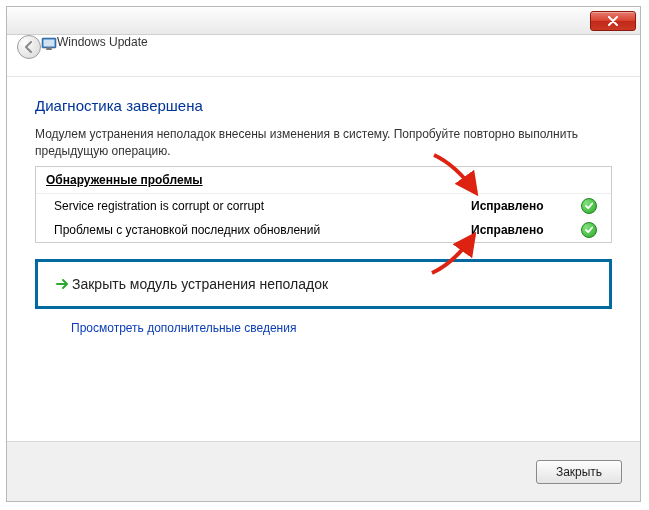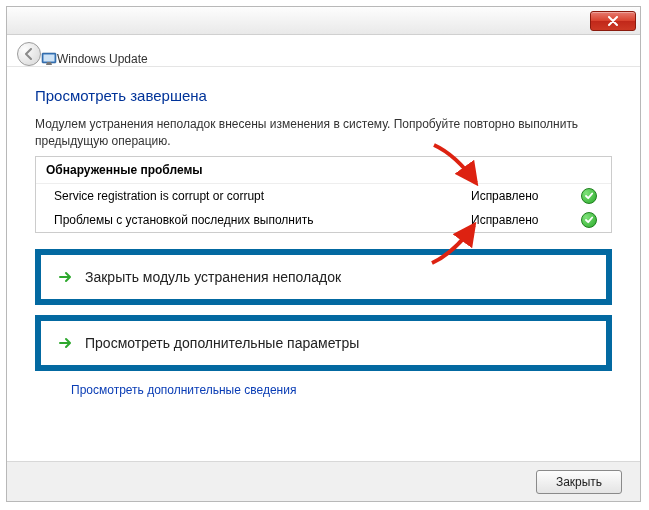--- a/index.html
+++ b/index.html
@@ -36,23 +36,23 @@
       border-radius: 3px;
       color: #fff;
       display: flex;
       align-items: center;
       justify-content: center;
       font-weight: bold;
       box-shadow: inset 0 1px 0 rgba(255,255,255,.35);
     }
     .close-btn svg { display: block; }
     .topbar {
-      height: 32px;
-      display: flex;
-      align-items: flex-end;
+      height: 42px;
+      display: flex;
+      align-items: flex-start;
       padding-left: 10px;
       gap: 0;
       border-bottom: 1px solid #e5e5e5;
     }
     .back-btn {
       width: 24px; height: 24px;
       border-radius: 50%;
       background: radial-gradient(circle at 30% 30%, #fdfdfd, #d6d6d6);
       border: 1px solid #9c9c9c;
       display: flex; align-items: center; justify-content: center;
@@ -78,63 +78,63 @@
       line-height: 1.4;
     }
     .problems-box {
       border: 1px solid #ccc;
       margin-bottom: 16px;
     }
     .problems-header {
       font-weight: bold;
       padding: 6px 10px;
       border-bottom: 1px solid #eee;
+      text-decoration: underline;
     }
     .problem-row {
       display: flex;
       align-items: center;
       padding: 4px 14px 4px 18px;
       position: relative;
     }
     .problem-name { flex: 1; }
-    .problem-status { width: 110px; text-align: left; }
+    .problem-status { width: 110px; text-align: left; font-weight: bold; }
     .green-check {
       width: 16px; height: 16px;
       border-radius: 50%;
       background: radial-gradient(circle at 30% 30%, #7fe27a, #2bab2b);
       border: 1px solid #1e7f1e;
       display: flex; align-items: center; justify-content: center;
     }
     .green-check svg { display: block; }
     .actions { }
     .action-btn {
-      border: 6px solid #0369a1;
+      border: 3px solid #0369a1;
       padding: 12px 14px;
       display: flex;
       align-items: center;
-      gap: 10px;
       margin-bottom: 10px;
       font-size: 14px;
       color: #222;
     }
     .action-arrow {
       width: 20px; height: 20px;
       display: flex; align-items: center; justify-content: center;
     }
     .link {
       color: #0a3db5;
       cursor: pointer;
       margin-top: 2px;
       display: inline-block;
       margin-left: 36px;
     }
     .footer {
       position: absolute;
       bottom: 0; left: 0; right: 0;
-      height: 40px;
+      height: 60px;
       background: #f0f0f0;
       border-top: 1px solid #d8d8d8;
       display: flex;
       align-items: center;
       justify-content: flex-end;
       padding-right: 18px;
     }
     .btn {
       min-width: 86px;
       height: 24px;
@@ -174,38 +174,38 @@
       <svg width="16" height="16" viewBox="0 0 16 16">
         <rect x="1" y="3" width="14" height="10" rx="1" fill="#3b78bd" stroke="#1a4d80" stroke-width="0.5"></rect>
         <rect x="2.5" y="4.5" width="11" height="7" fill="#cfe3f5"></rect>
         <path d="M6 12 L10 12 L11 15 L5 15 Z" fill="#777"></path>
       </svg>
     </span>
     <span class="app-title">Windows Update</span>
   </div>
 
   <div class="content">
-    <div class="heading">Просмотреть завершена</div>
+    <div class="heading">Диагностика завершена</div>
     <div class="desc">Модулем устранения неполадок внесены изменения в систему. Попробуйте повторно выполнить предыдущую операцию.</div>
 
     <div class="problems-box" style="position:relative;">
       <div class="problems-header">Обнаруженные проблемы</div>
 
       <div class="problem-row">
         <span class="problem-name">Service registration is corrupt or corrupt</span>
         <span class="problem-status">Исправлено</span>
         <span class="green-check">
           <svg width="10" height="10" viewBox="0 0 10 10">
               <path d="M2 5 L4.2 7.2 L8.2 2.5" stroke="#fff" stroke-width="1.8" fill="none" stroke-linecap="round" stroke-linejoin="round"></path>
             </svg>
         </span>
       </div>
 
       <div class="problem-row">
-        <span class="problem-name">Проблемы с установкой последних выполнить</span>
+        <span class="problem-name">Проблемы с установкой последних обновлений</span>
         <span class="problem-status">Исправлено</span>
         <span class="green-check">
           <svg width="10" height="10" viewBox="0 0 10 10">
               <path d="M2 5 L4.2 7.2 L8.2 2.5" stroke="#fff" stroke-width="1.8" fill="none" stroke-linecap="round" stroke-linejoin="round"></path>
             </svg>
         </span>
       </div>
 
       <svg class="anno" style="left:390px; top:-16px;" width="60" height="50" viewBox="0 0 60 50">
         <defs>
@@ -227,28 +227,20 @@
 
     <div class="actions">
       <div class="action-btn">
         <span class="action-arrow">
           <svg width="16" height="16" viewBox="0 0 16 16">
               <path d="M3 8 L12 8 M9 4 L13 8 L9 12" stroke="#2ea82e" stroke-width="2" fill="none" stroke-linecap="round" stroke-linejoin="round"></path>
             </svg>
         </span>
         <span>Закрыть модуль устранения неполадок</span>
       </div>
-      <div class="action-btn">
-        <span class="action-arrow">
-          <svg width="16" height="16" viewBox="0 0 16 16">
-              <path d="M3 8 L12 8 M9 4 L13 8 L9 12" stroke="#2ea82e" stroke-width="2" fill="none" stroke-linecap="round" stroke-linejoin="round"></path>
-            </svg>
-        </span>
-        <span>Просмотреть дополнительные параметры</span>
-      </div>
     </div>
 
     <span class="link">Просмотреть дополнительные сведения</span>
   </div>
 
   <div class="footer">
     <button class="btn">Закрыть</button>
   </div>
 
 </div>

